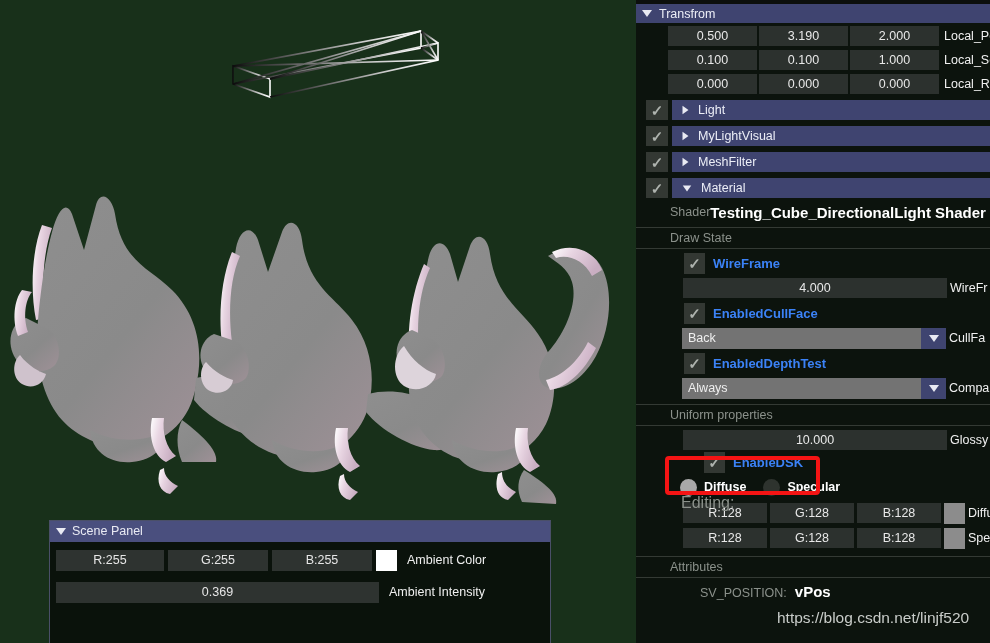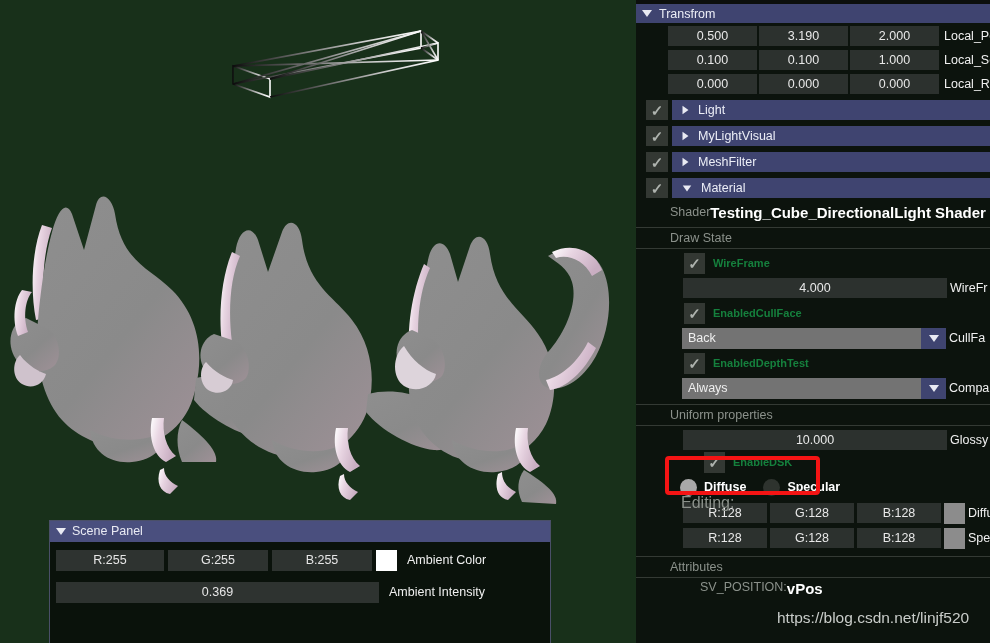--- a/index.html
+++ b/index.html
@@ -96,21 +96,21 @@
     border-bottom: 1px solid #343a34;
     padding: 3px 0 3px 34px;
     color: #8b918b; font-size: 12.5px;
   }
 
   .chk-row { display: flex; align-items: center; height: 22px; margin-top: 3px; padding-left: 48px; gap: 8px; }
   .chk-box {
     width: 21px; height: 21px; background: #333833; flex: none;
     display: flex; align-items: center; justify-content: center;
   }
-  .chk-label { color: #15803d; font-size: 11px; font-weight: bold; white-space: nowrap; }
+  .chk-label { color: #3b82f6; font-size: 13px; font-weight: bold; white-space: nowrap; }
 
   .wide-row { display: flex; align-items: center; height: 22px; margin-top: 3px; padding-left: 47px; }
   .wide-field {
     width: 264px; height: 20px; line-height: 20px; background: #2c312e;
     color: #e8e8e8; font-size: 12.5px; text-align: center; flex: none;
   }
 
   .combo-row { display: flex; align-items: center; height: 22px; margin-top: 3px; padding-left: 46px; }
   .combo {
     width: 264px; height: 21px; background: #737373; display: flex; align-items: center;
@@ -128,21 +128,21 @@
   .radio.off { background: #2e332e; }
   .radio-label { color: #ffffff; font-size: 12.5px; font-weight: bold; margin-right: 10px; }
 
   .rgb-row { display: flex; align-items: center; height: 22px; margin-top: 3px; padding-left: 47px; }
   .rgb-cell {
     width: 84px; height: 20px; line-height: 20px; margin-right: 3px;
     background: #2c312e; color: #e8e8e8; font-size: 12.5px; text-align: center; flex: none;
   }
   .rgb-swatch { width: 21px; height: 21px; flex: none; }
 
-  .attr-row { display: flex; align-items: flex-start; height: 20px; margin-top: 2px; padding-left: 64px; }
+  .attr-row { display: flex; align-items: flex-end; height: 20px; margin-top: 2px; padding-left: 64px; gap: 8px; }
 
   .editing-line {
     position: absolute; left: 45px; top: 490px;
     color: #8b918b; font-size: 16px;
   }
 
   
   #red-box {
     position: absolute; left: 665px; top: 456px;
     width: 155px; height: 39px;

